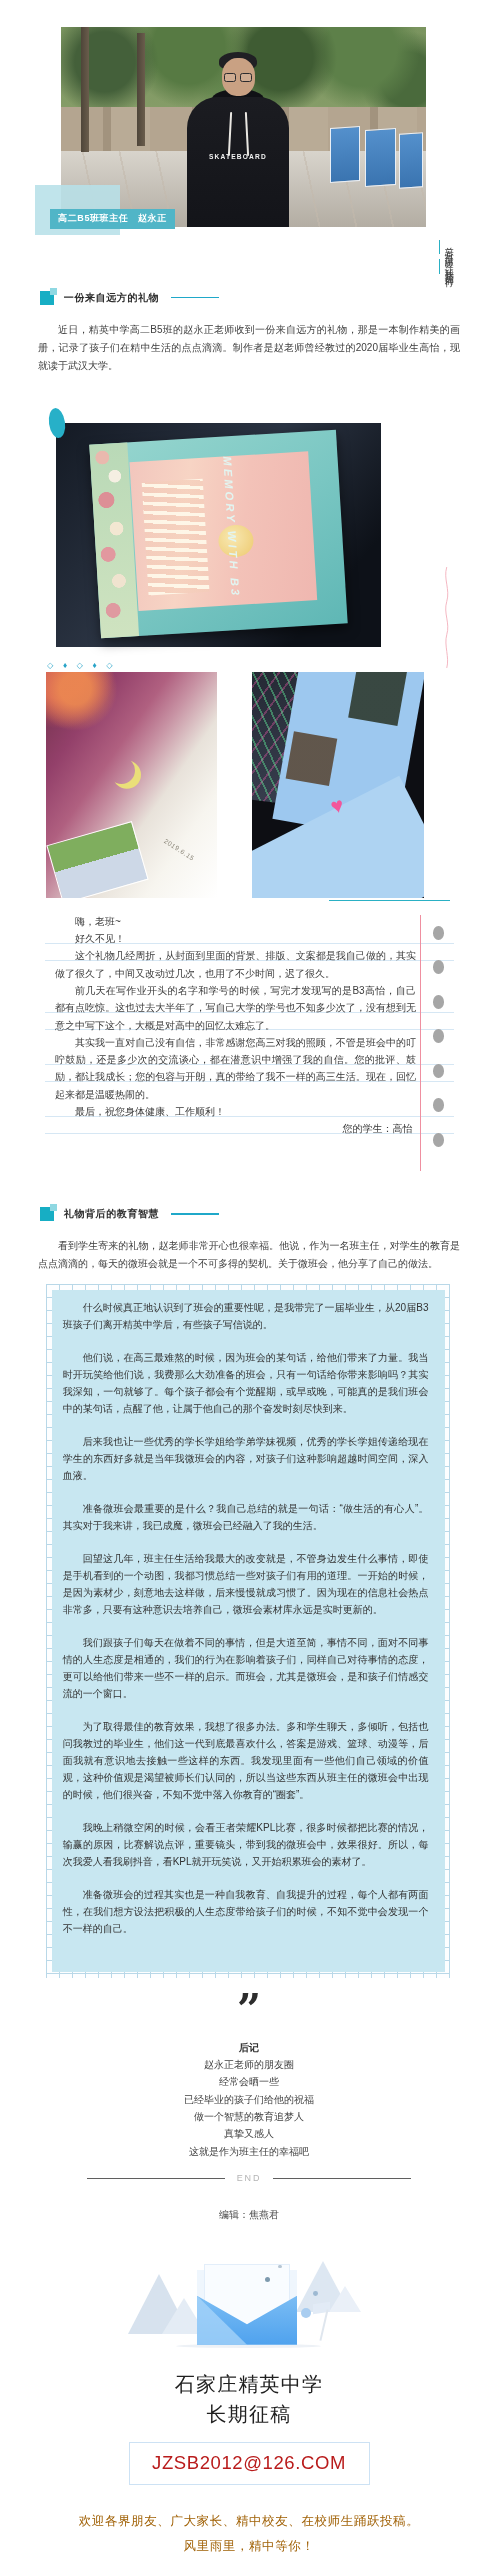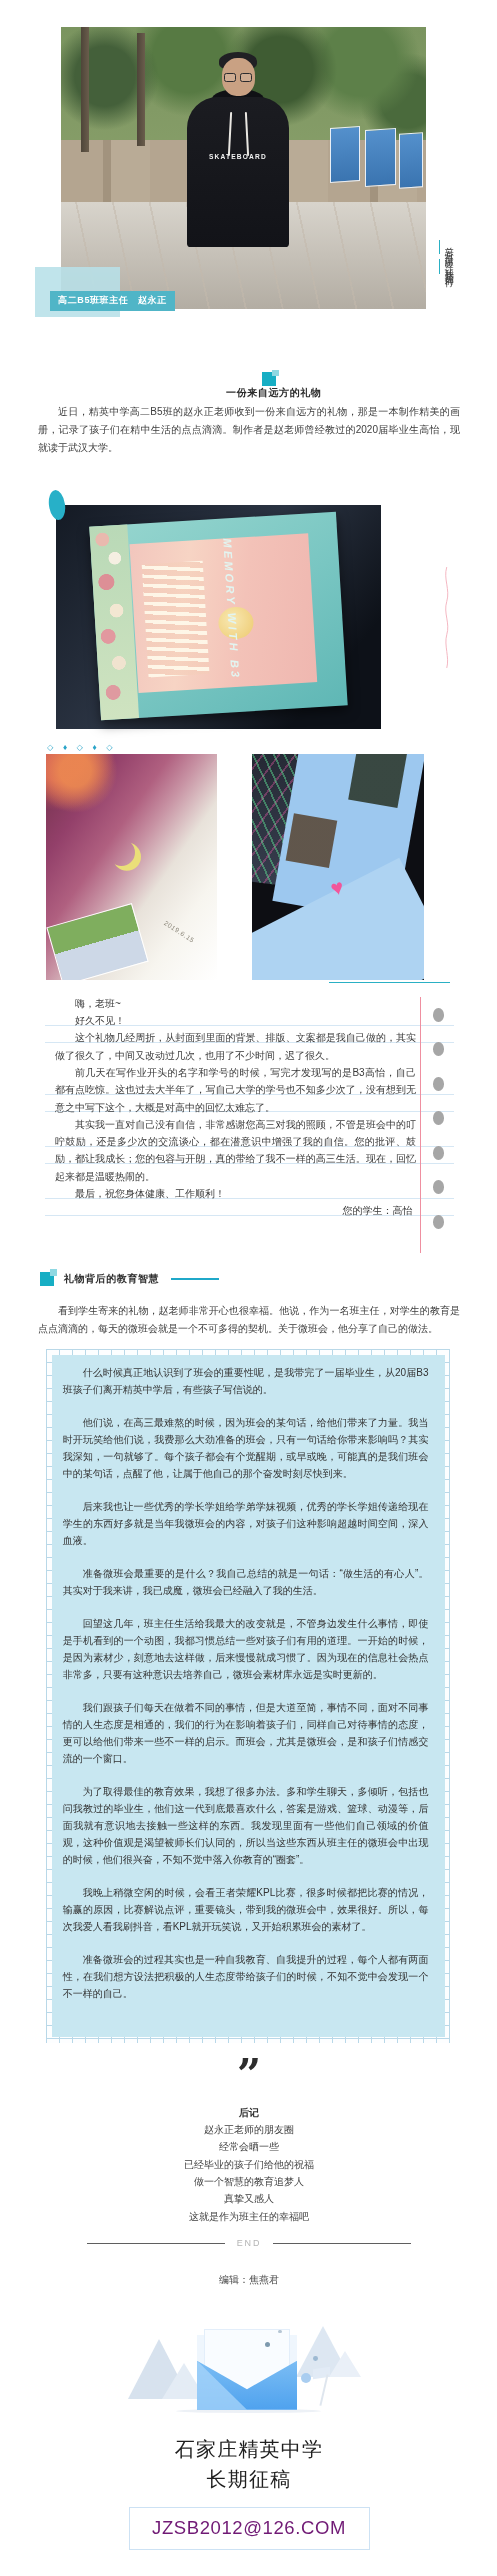--- a/index.html
+++ b/index.html
@@ -1,21 +1,21 @@
 <!DOCTYPE html>
 <html style="font-size:9.5px"><head>
 <meta charset="utf-8">
 <style>
   * { box-sizing: border-box; margin: 0; padding: 0; }
   html,body { background:#ffffff; }
   body { font-family:"Liberation Sans","DejaVu Sans",sans-serif; }
   .page { position:relative; width:498px; height:2576px; margin:0 auto; background:#fff; overflow:hidden; }
 
   
-  .hero { position:relative; width:365px; height:282px; margin:27px 0 0 61px; background:#8a9a78; overflow:visible; }
+  .hero { position:relative; width:365px; height:200px; margin:27px 0 0 61px; background:#8a9a78; overflow:visible; }
   .hero-clip { position:absolute; inset:0; overflow:hidden; }
   .hero-trees { position:absolute; left:0; top:0; right:0; height:58%;
     background:
       radial-gradient(circle at 12% 30%, #44603a 0 30px, transparent 54px),
       radial-gradient(circle at 35% 18%, #577a43 0 36px, transparent 60px),
       radial-gradient(circle at 60% 26%, #3f5c33 0 33px, transparent 57px),
       radial-gradient(circle at 82% 20%, #5d8049 0 36px, transparent 60px),
       radial-gradient(circle at 95% 45%, #4a6a3c 0 27px, transparent 48px),
       radial-gradient(circle at 50% 60%, #6a8d54 0 24px, transparent 45px),
       linear-gradient(180deg,#7a945f,#8aa06b); }
@@ -51,21 +51,21 @@
   .slogan { position:absolute; left:434px; top:240px; writing-mode:vertical-rl; color:#3a3a3a;
     font-size:9px; letter-spacing:2.4px; height:71px; }
   .slogan span { border-left:0.6px solid #2ab0c4; padding-left:1.8px; margin-left:5.4px; display:inline-block; }
 
   
   .sec-head { display:flex; align-items:center; margin-left:40px; height:15.5px; }
   .sq { position:relative; width:14.3px; height:14.3px; background:#17aec4; flex:0 0 auto; }
   .sq i { position:absolute; right:-2.4px; top:-2.4px; width:6.6px; height:6.6px; background:#8fd8e2; }
   .sec-head h2 { font-size:10px; font-weight:bold; color:#2d2d2d; margin-left:9.5px; letter-spacing:0.6px; }
   .hline { width:48px; height:1.2px; background:#1fa8c9; margin-left:12px; }
-  .mt1 { margin-top:63px;flex-direction:column; } .mt2 { margin-top:11px; }
+  .mt1 { margin-top:63px; } .mt2 { margin-top:28px; }
 
   
   .para { margin:15.5px 38px 0; font-size:10px; line-height:18px; color:#3d3d3d; text-indent:2em; text-align:justify; }
 
   
   .photo-album { position:relative; width:325px; height:224px; margin:48px 0 0 56px;
     background:linear-gradient(130deg,#141a24,#2b3443 45%,#0d1118 82%); }
   .deco-ellipse { position:absolute; left:-6.6px; top:-15.5px; width:16px; height:30px; background:#27b0c8; border-radius:50%; transform:rotate(-8deg); }
   .alb { position:absolute; left:39px; top:14.3px; width:247px; height:194px; transform:rotate(-3.5deg);
     background:linear-gradient(150deg,#97d6cf,#79c6c2 55%,#5fb7b5); box-shadow:0 4.8px 12px rgba(0,0,0,.5); }
@@ -160,21 +160,21 @@
   .idot { position:absolute; border-radius:50%; }
   .id1 { left:141px; top:24px; width:5.4px; height:5.4px; background:#7e9aae; }
   .id2 { left:189px; top:38px; width:4.8px; height:4.8px; background:#9db9d2; }
   .id3 { left:177px; top:55px; width:10px; height:10px; background:#a9cdf0; }
   .id4 { left:154px; top:12px; width:3.6px; height:3.6px; background:#b6c6d4; }
   .flag { position:absolute; left:189px; top:50px; width:16.7px; height:10px; background:#e2ebf6; transform:skewY(-9deg); }
   .flag-pole { position:absolute; left:199px; top:56px; width:1.8px; height:32px; background:#dfe6ee; transform:rotate(13deg); }
   .school { text-align:center; font-size:20px; line-height:30px; color:#202020; font-weight:500; letter-spacing:1.2px; }
   .school-wrap { margin-top:9px; }
   .email-box { width:241px; margin:13px auto 0; border:0.6px solid #cde2f4; text-align:center; padding:9.5px 0; }
-  .email-box span { font-size:18.5px; color:#701a75; letter-spacing:0.6px; }
+  .email-box span { font-size:18.5px; color:#b91c1c; letter-spacing:0.6px; }
   .foot-line { text-align:center; font-size:12.5px; line-height:25px; color:#a16207; letter-spacing:0.6px; }
   .fl1 { margin-top:24px; }
 </style>
 </head>
 <body>
 
 <div class="page">
 
   <div class="hero">
     <div class="hero-clip">

